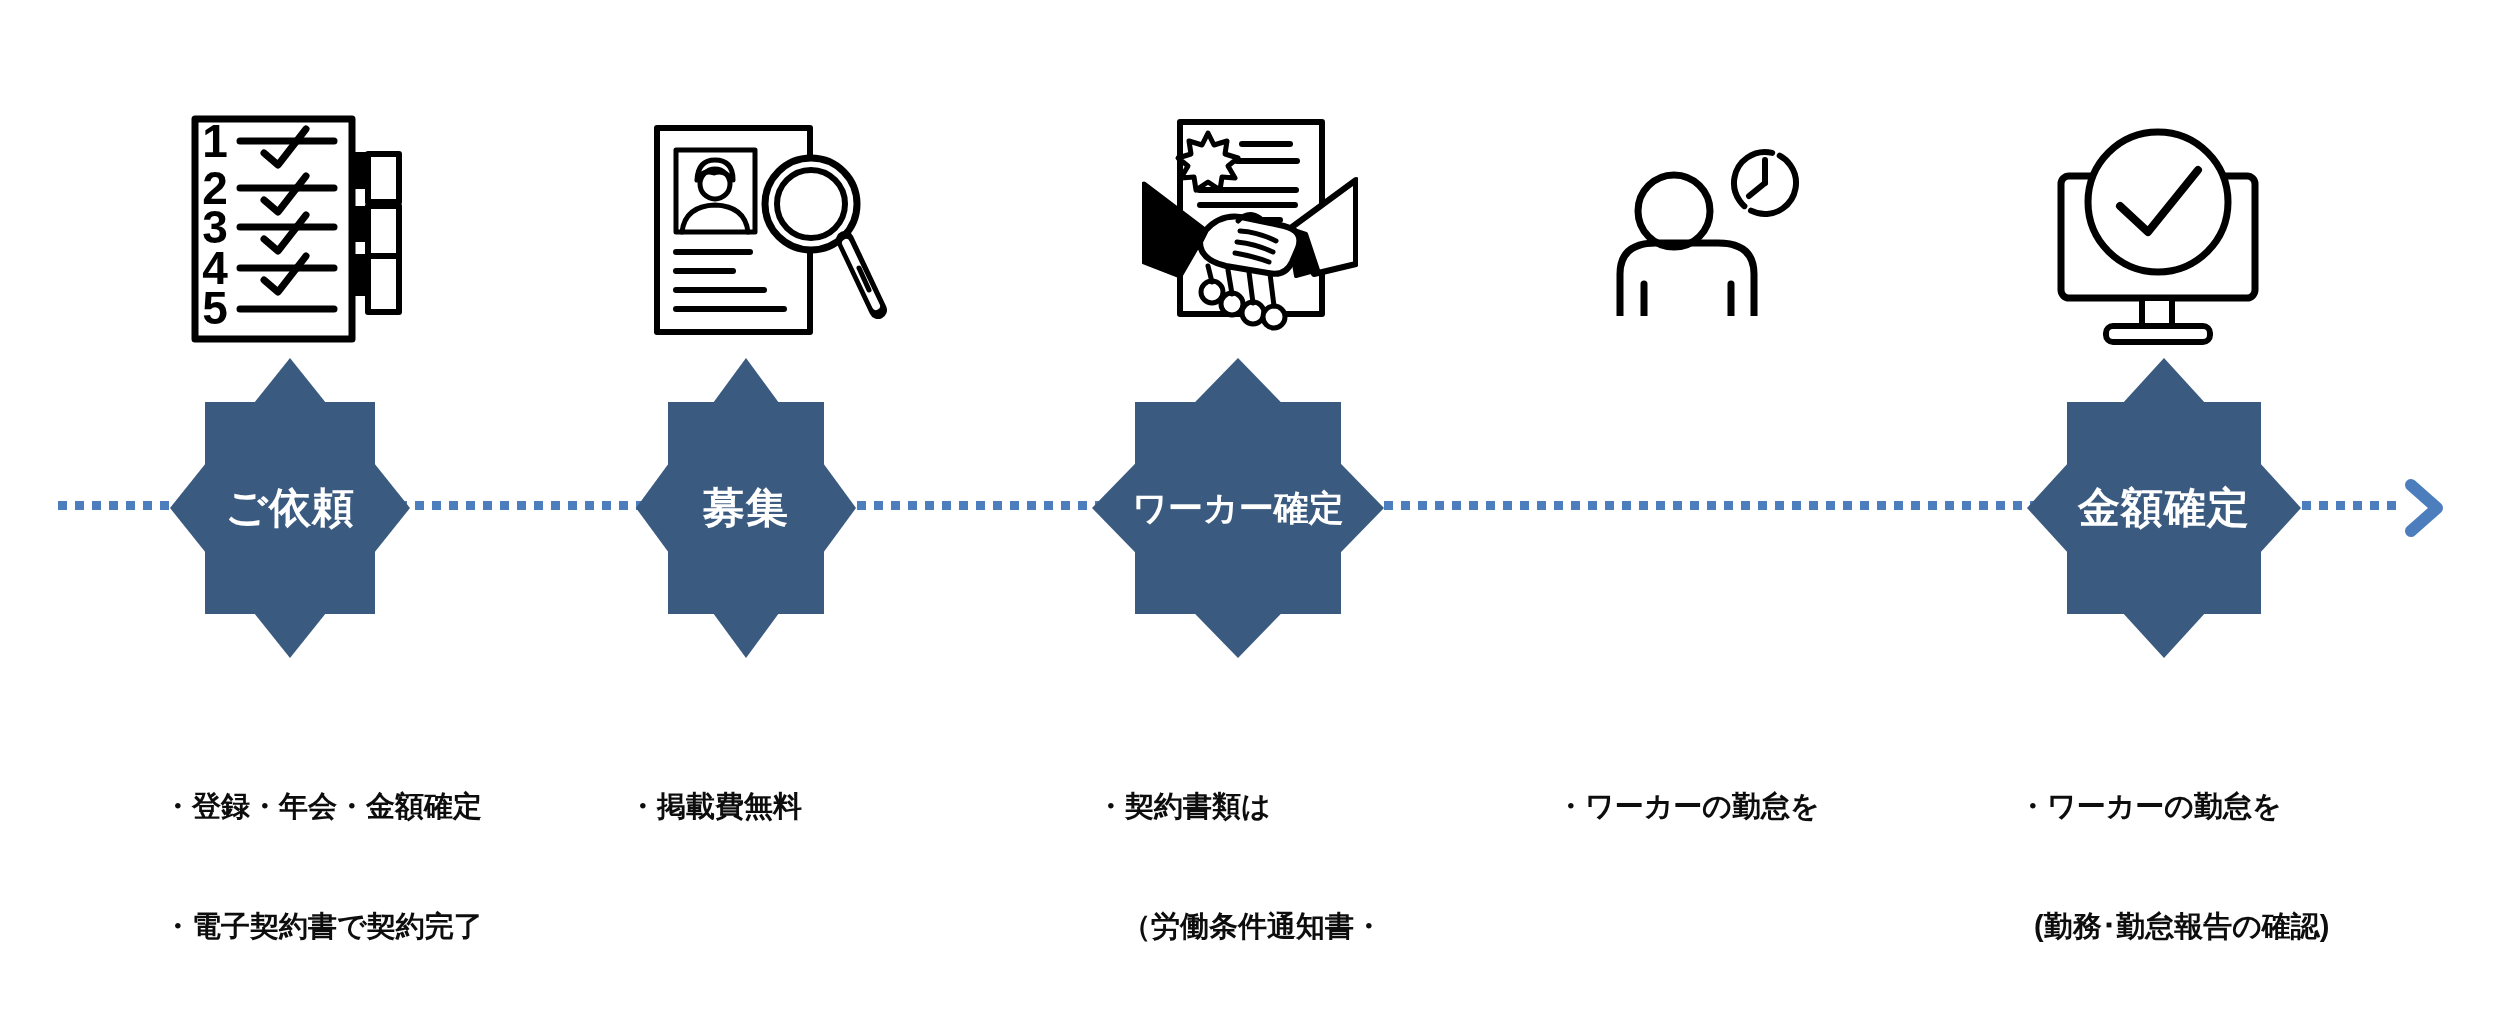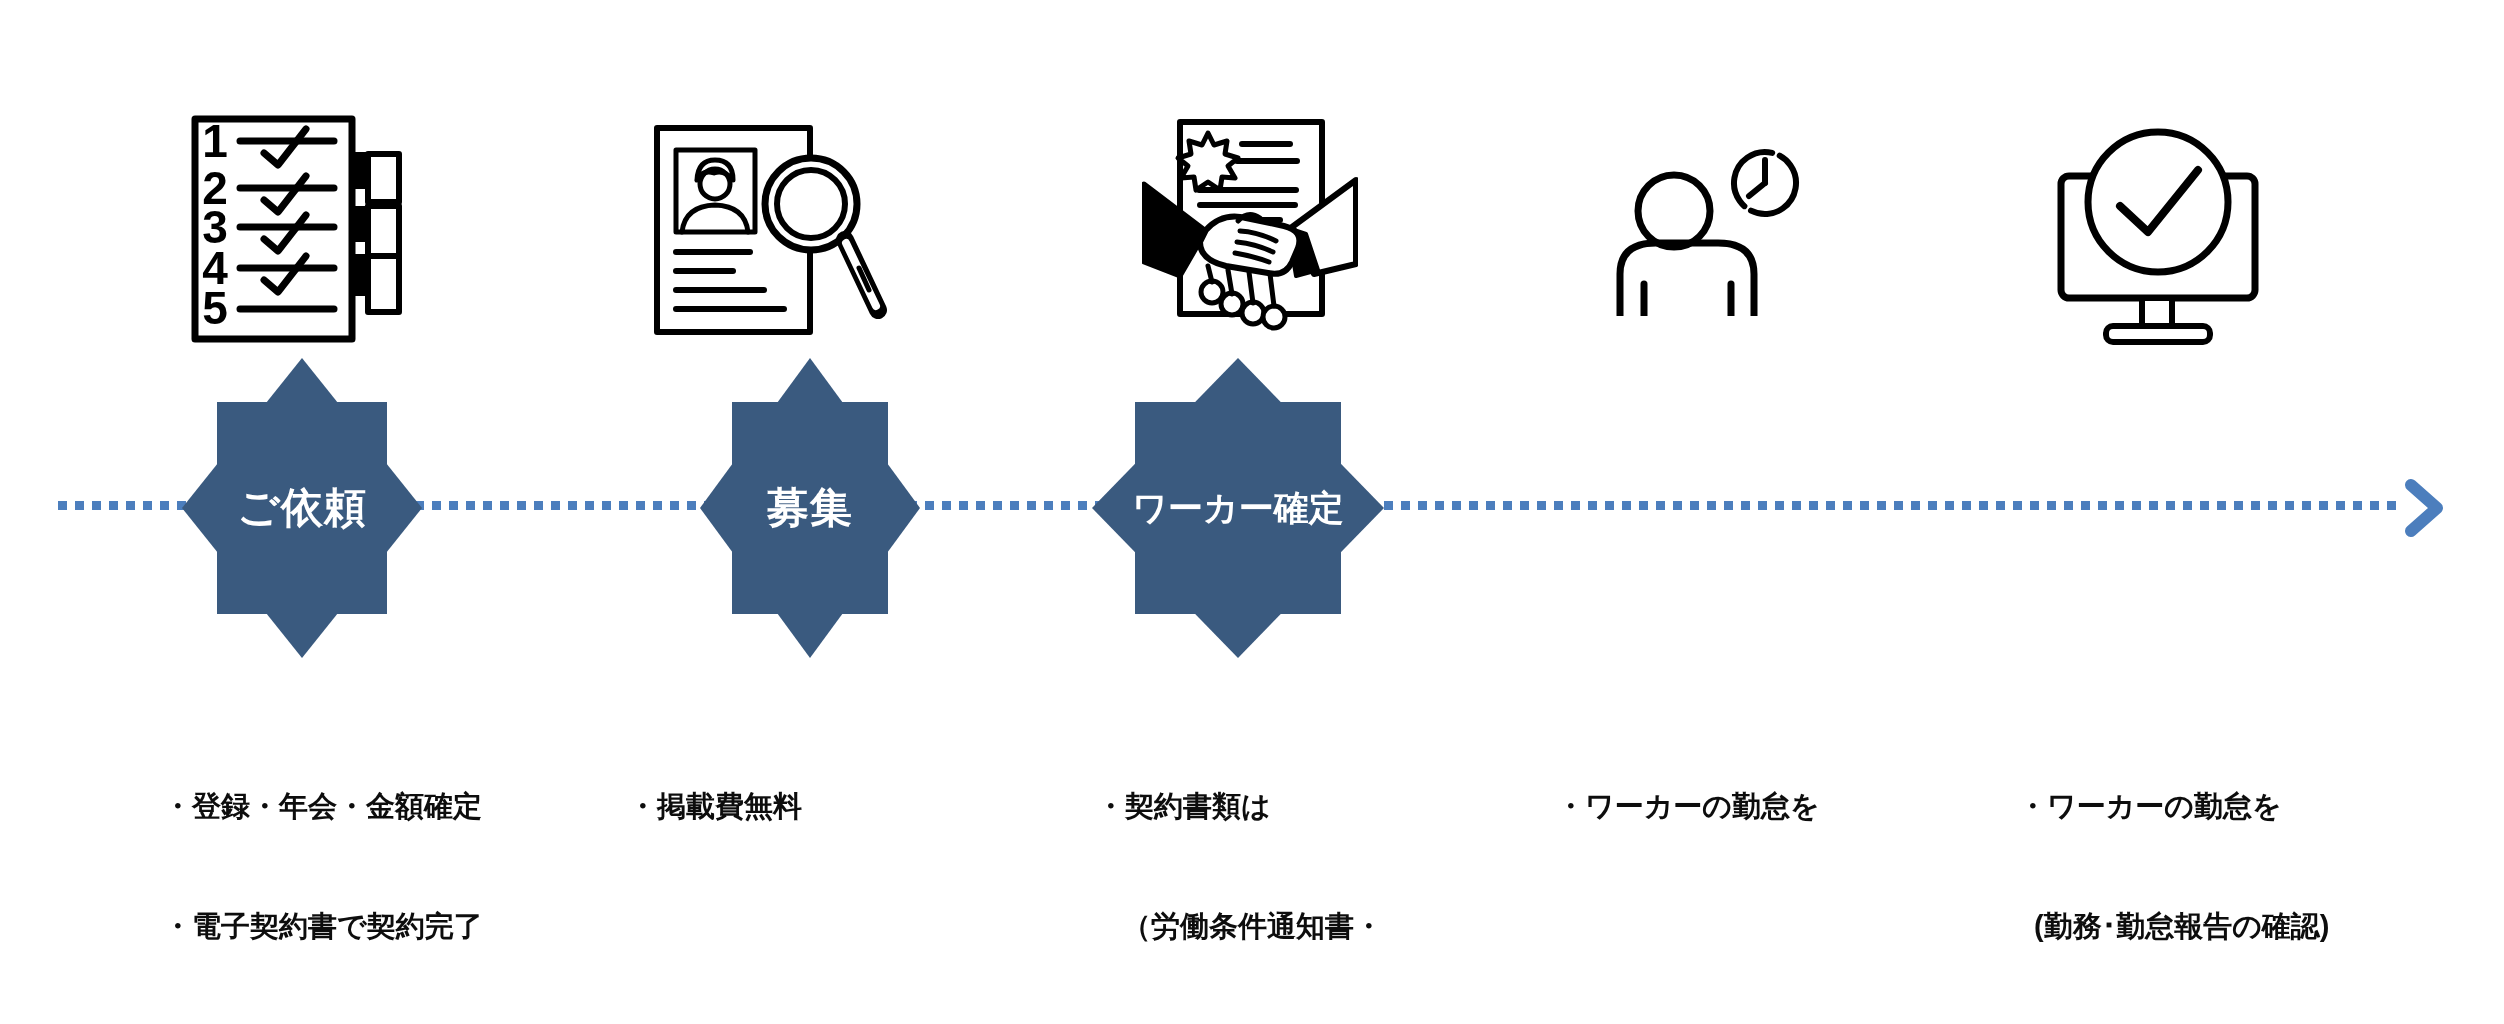--- a/index.html
+++ b/index.html
@@ -14,22 +14,22 @@
     background:repeating-linear-gradient(90deg,var(--line) 0 9px,transparent 9px 17px);
   }
   .arrowhead{position:absolute;left:2404px;top:478px;z-index:1}
   
   .badge{position:absolute;top:358px;height:300px;z-index:2}
   .badge .sq{position:absolute;left:14.64%;top:14.64%;width:70.72%;height:70.72%;background:var(--badge)}
   .badge .dia{position:absolute;left:0;top:0;width:100%;height:100%;background:var(--badge);
     clip-path:polygon(50% 0,100% 50%,50% 100%,0 50%)}
   .badge .lbl{position:absolute;left:0;top:0;width:100%;height:100%;display:flex;align-items:center;justify-content:center;
     color:#fff;font-weight:bold;font-size:42px;white-space:nowrap;letter-spacing:1px}
-  .b1{left:182px;width:240px}
-  .b2{left:700px;width:220px}
+  .b1{left:170px;width:240px}
+  .b2{left:636px;width:220px}
   .b3{left:1092px;width:292px}
   .b4{left:1559px;width:274px}
   .b5{left:2027px;width:274px}
   .b3 .lbl{font-size:35px;letter-spacing:0}
   
   .icon{position:absolute;z-index:1}
   .i1{left:190px;top:112px}
   .i2{left:652px;top:116px}
   .i3{left:1142px;top:114px}
   .i4{left:1614px;top:144px}
@@ -158,20 +158,25 @@
   <div class="badge b2">
     <div class="dia"></div>
     <div class="sq"></div>
     <div class="lbl">募集</div>
   </div>
   <div class="badge b3">
     <div class="dia"></div>
     <div class="sq"></div>
     <div class="lbl">ワーカー確定</div>
   </div>
+  <div class="badge b5">
+    <div class="dia"></div>
+    <div class="sq"></div>
+    <div class="lbl">金額確定</div>
+  </div>
 
   <div class="bullets bl1">
     <div class="l1">・登録・年会・金額確定</div>
     <div class="l2">・電子契約書で契約完了</div>
     
   </div>
   <div class="bullets bl2">
     <div class="l1">・掲載費無料</div>
   </div>
   <div class="bullets bl3">

